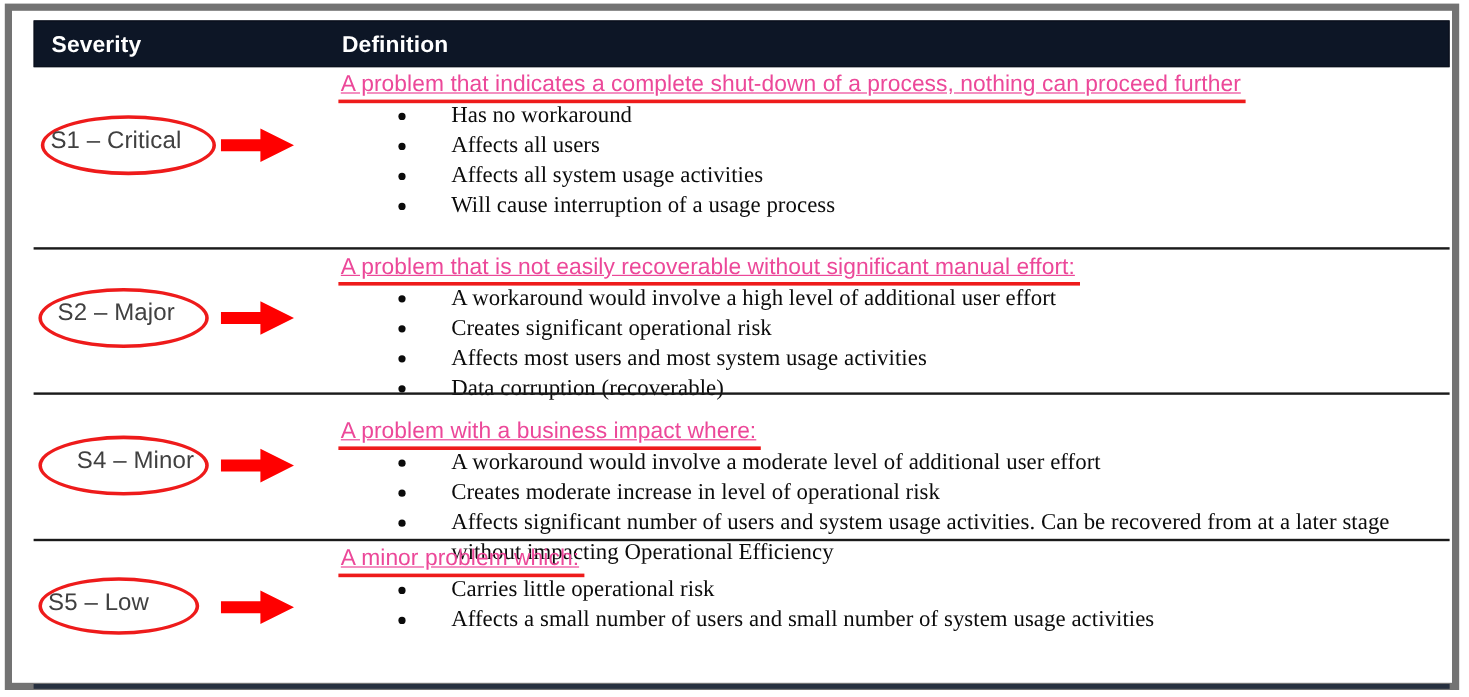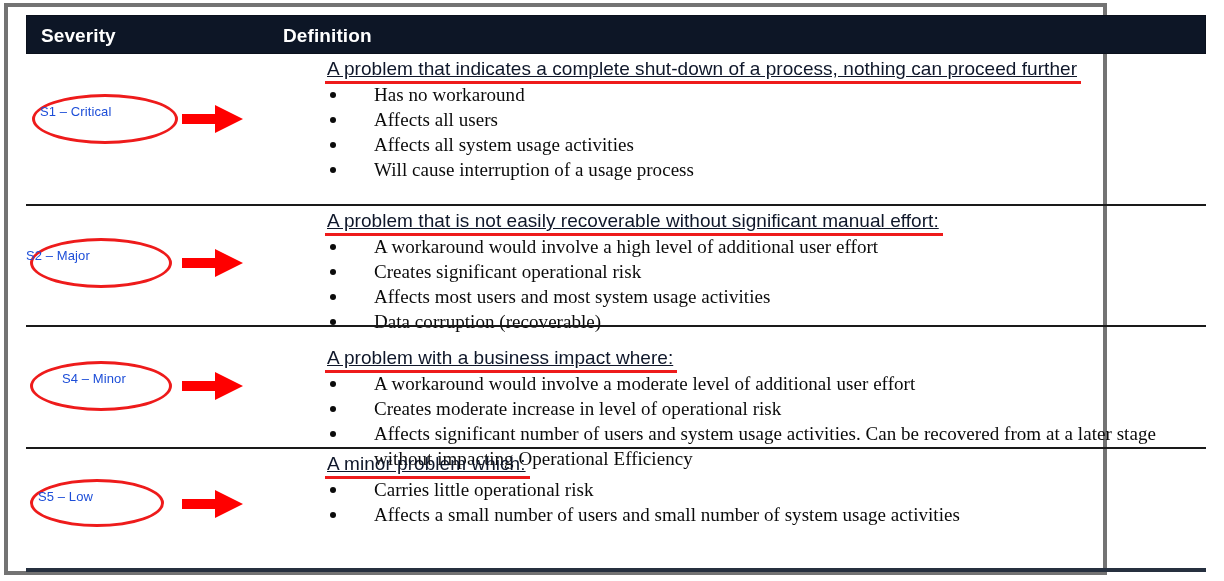--- a/index.html
+++ b/index.html
@@ -12,23 +12,23 @@
     height: 581px;
     font-family: "Liberation Sans", sans-serif;
     overflow: hidden;
   }
 
   
   #page-frame {
     position: absolute;
     left: 4px;
     top: 3px;
-    width: 1103px;
+    width: 1212px;
     height: 572px;
-    border: 4px solid #737373;
+    border: 6px solid #737373;
     background: #ffffff;
     box-sizing: border-box;
   }
 
   
   #severity-table {
     position: absolute;
     left: 18px;
     top: 8px;
     width: 1180px;
@@ -69,22 +69,22 @@
   
   .sev-cell {
     position: absolute;
     left: 0;
     top: 0;
     width: 256px;
     height: 100%;
   }
   .sev-label {
     position: absolute;
-    font-size: 13px;
-    color: #1d4ed8;
+    font-size: 20px;
+    color: #404040;
     white-space: nowrap;
     letter-spacing: 0.1px;
   }
   .ellipse-annotation {
     position: absolute;
     border: 3px solid #ee1b1b;
     border-radius: 50%;
     box-sizing: border-box;
   }
   .arrow-annotation {
@@ -96,26 +96,25 @@
   
   .def-cell {
     position: absolute;
     left: 256px;
     top: 0;
     right: 0;
   }
   .def-heading {
     position: relative;
     font-size: 19px;
-    color: #0f172a;
+    color: #ec4899;
     text-decoration: underline;
     display: inline-block;
     white-space: nowrap;
     letter-spacing: 0.05px;
-    margin-left: 45px;
   }
   .def-heading .red-stroke {
     position: absolute;
     left: -2px;
     right: -4px;
     bottom: -4px;
     height: 3px;
     background: #ee1b1b;
   }
   ul.def-list {
@@ -169,21 +168,21 @@
               <li><span class="bullet-dot"></span><span>Has no workaround</span></li>
               <li><span class="bullet-dot"></span><span>Affects all users</span></li>
               <li><span class="bullet-dot"></span><span>Affects all system usage activities</span></li>
               <li><span class="bullet-dot"></span><span>Will cause interruption of a usage process</span></li>
             </ul>
           </div>
         </div>
         <div class="row" style="height: 121px;">
           <div class="sev-cell">
             <div class="ellipse-annotation" style="width: 142px; height: 50px; top: 32px; left: 4px; border-color: rgb(238, 27, 27);"></div>
-            <span class="sev-label" style="top: 42px; left: 0;">S2 – Major</span>
+            <span class="sev-label" style="top: 42px; left: 20px;">S2 – Major</span>
             <div class="arrow-annotation" style="top: 42px; left: 156px;"><svg viewBox="0 0 62 30" width="62" height="30">
                 <polygon points="0,10 33,10 33,1 61,15 33,29 33,20 0,20" fill="#ff0000"></polygon>
               </svg></div>
           </div>
           <div class="def-cell">
             <div style="padding-top: 4px;"><span class="def-heading"><span>A problem that is not easily recoverable without significant manual effort:</span><span class="red-stroke" style="background: rgb(238, 27, 27);"></span></span></div>
             <ul class="def-list">
               <li><span class="bullet-dot"></span><span>A workaround would involve a high level of additional user effort</span></li>
               <li><span class="bullet-dot"></span><span>Creates significant operational risk</span></li>
               <li><span class="bullet-dot"></span><span>Affects most users and most system usage activities</span></li>

